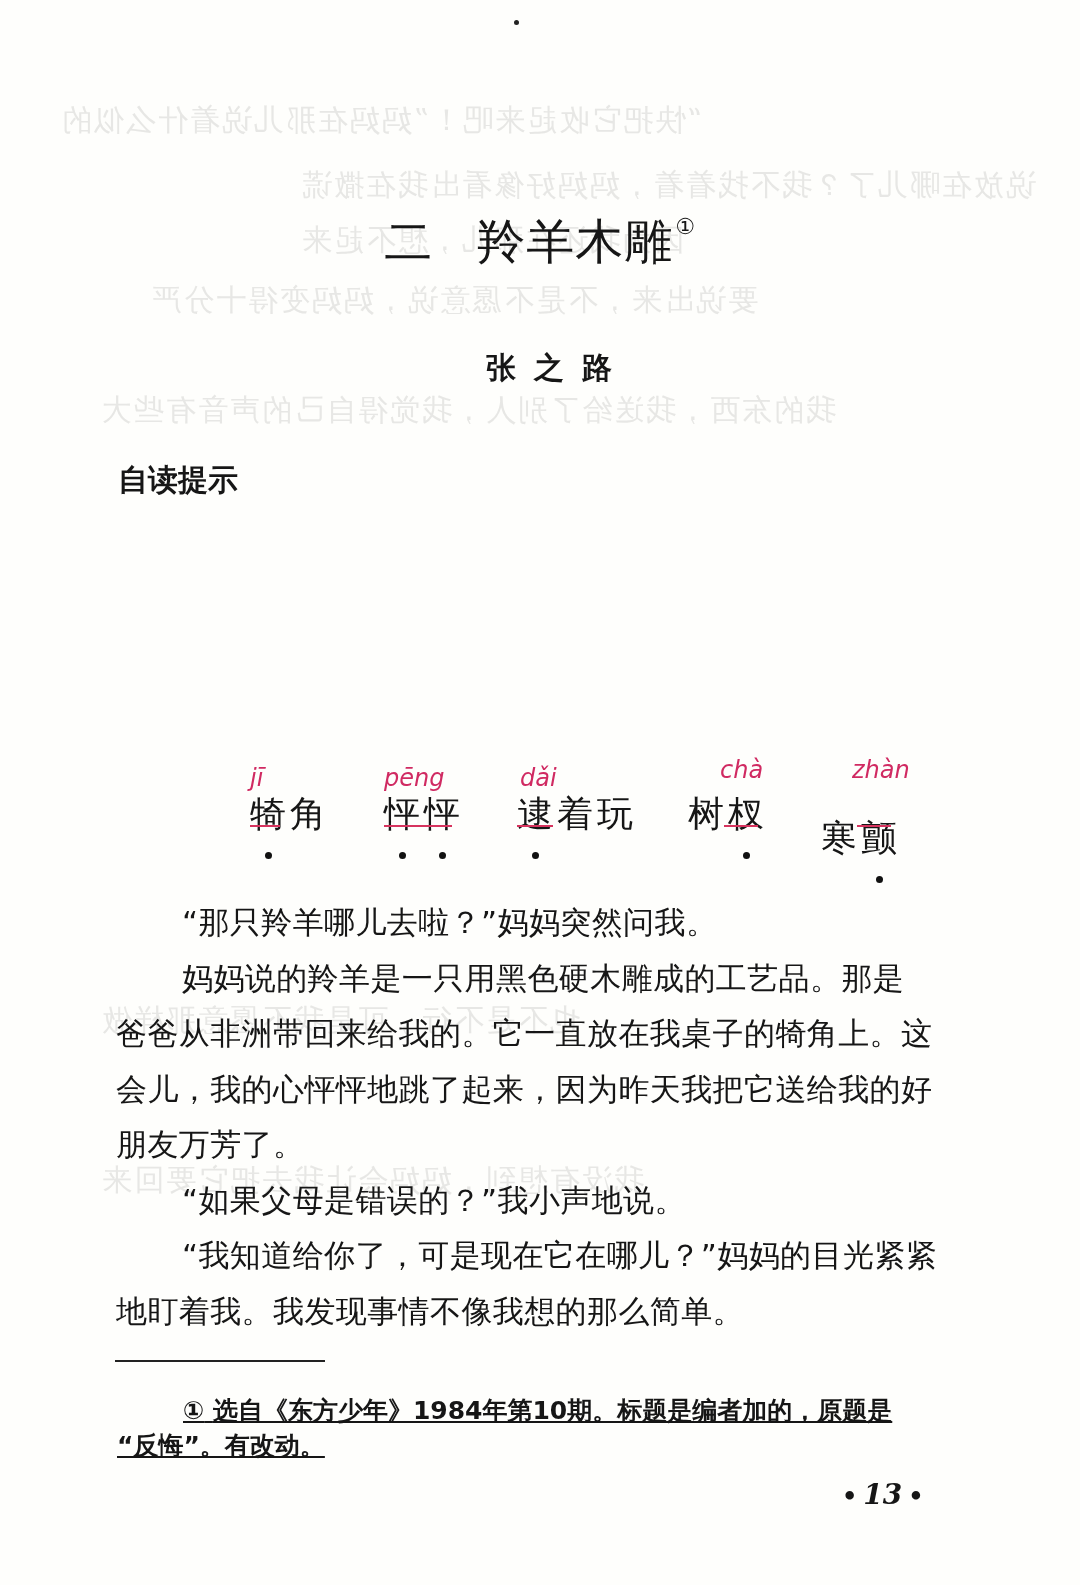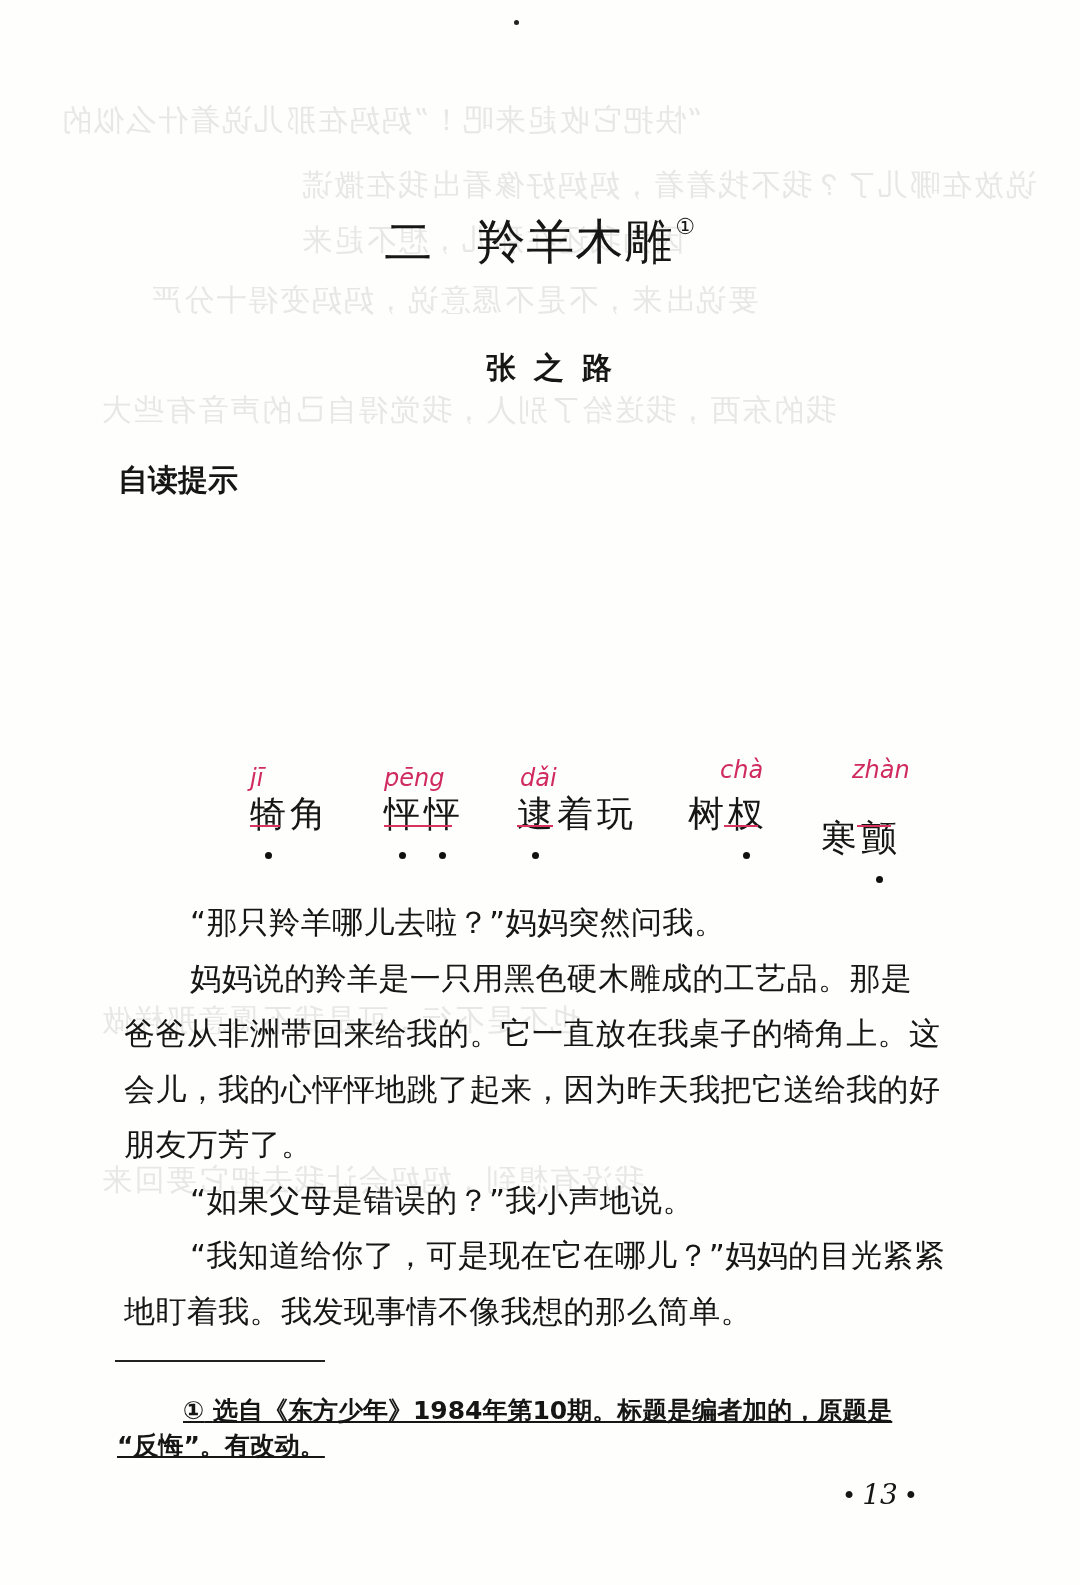--- a/index.html
+++ b/index.html
@@ -118,21 +118,21 @@
   }
   .story {
     position: absolute;
     left: 116px; top: 895px;
     width: 848px;
     font-size: 31px;
     line-height: 55.5px;
     font-family: "DejaVu Sans", "Liberation Sans", sans-serif;
     letter-spacing: 0.4px;
   }
-  .story .line { white-space: nowrap; height: 55.5px; margin-left: 8px; }
+  .story .line { white-space: nowrap; height: 55.5px; }
   .story .indent { padding-left: 66px; }
   .footnote-rule {
     position: absolute;
     left: 115px; top: 1360px;
     width: 210px; height: 2px;
     background: #222;
   }
   .footnote {
     position: absolute;
     left: 183px; top: 1393px;
@@ -142,21 +142,21 @@
     font-weight: bold;
     font-family: "DejaVu Sans", "Liberation Sans", sans-serif;
     text-decoration: underline;
   }
   .footnote .cont { margin-left: -66px; display: block; }
   .page-number {
     position: absolute;
     left: 836px; top: 1478px;
     font-size: 28px;
     font-style: italic;
-    font-weight: normal;
+    font-weight: bold;
     font-family: "DejaVu Serif", "Liberation Serif", serif;
     white-space: nowrap;
   }
   .page-number .dot { font-style: normal; font-size: 24px; margin: 0 6px; }
 </style>
 </head>
 <body>
 
 <div class="page">
 

